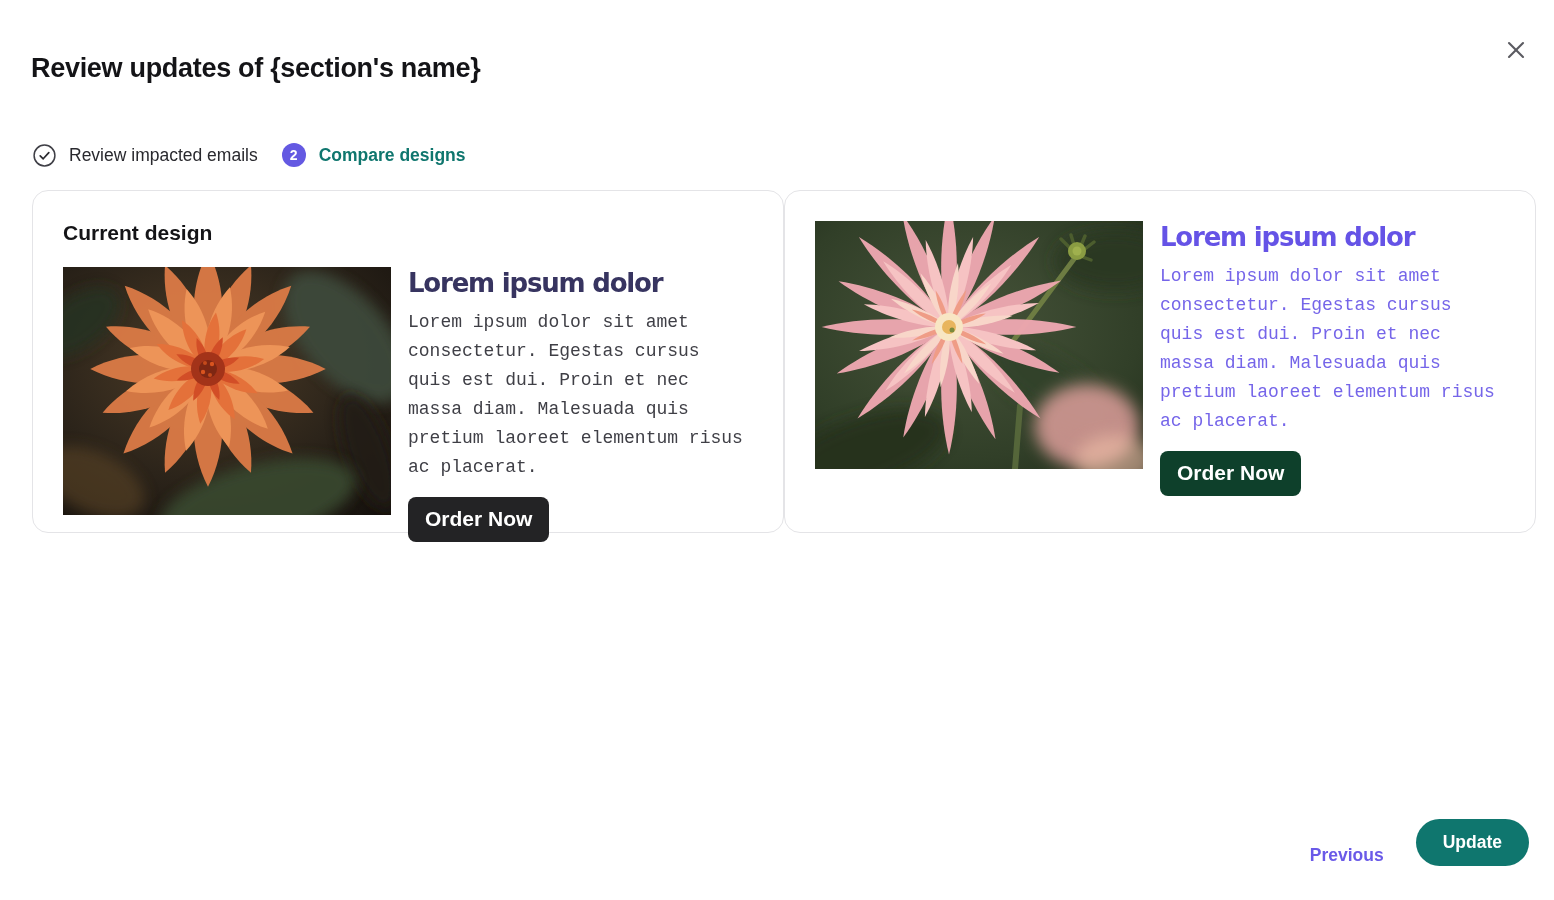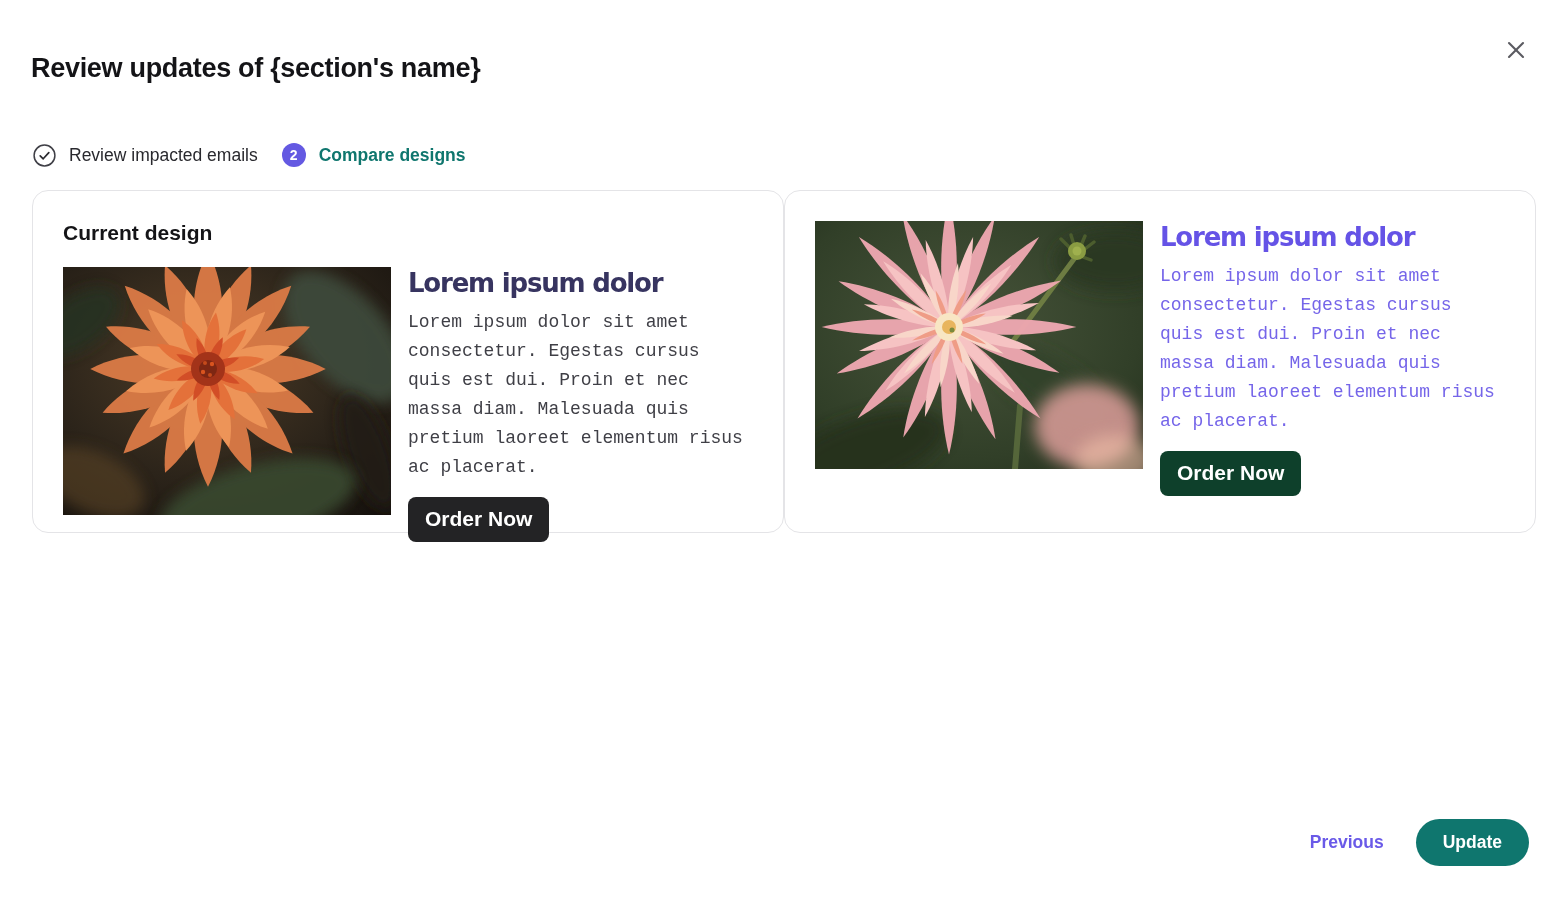--- a/index.html
+++ b/index.html
@@ -64,21 +64,21 @@
   .order-btn {
     border:none; cursor:pointer; color:#ffffff;
     font-family:"Liberation Sans", sans-serif;
     font-size:21px; font-weight:700;
     height:45px; padding:0 17px; border-radius:8px;
   }
 
   
   .footer {
     position:absolute; right:25px; top:819px;
-    display:flex; align-items:center; gap:32px;
+    display:flex; align-items:flex-end; gap:32px;
   }
   .previous-link {
     background:none; border:none; cursor:pointer; padding:0;
     color:#6a5ae8; font-family:"Liberation Sans", sans-serif;
     font-size:17.5px; font-weight:700;
   }
   .update-btn {
     background:#0f766e; color:#fff; border:none; cursor:pointer;
     height:47px; padding:0 27px; border-radius:24px;
     font-family:"Liberation Sans", sans-serif;

